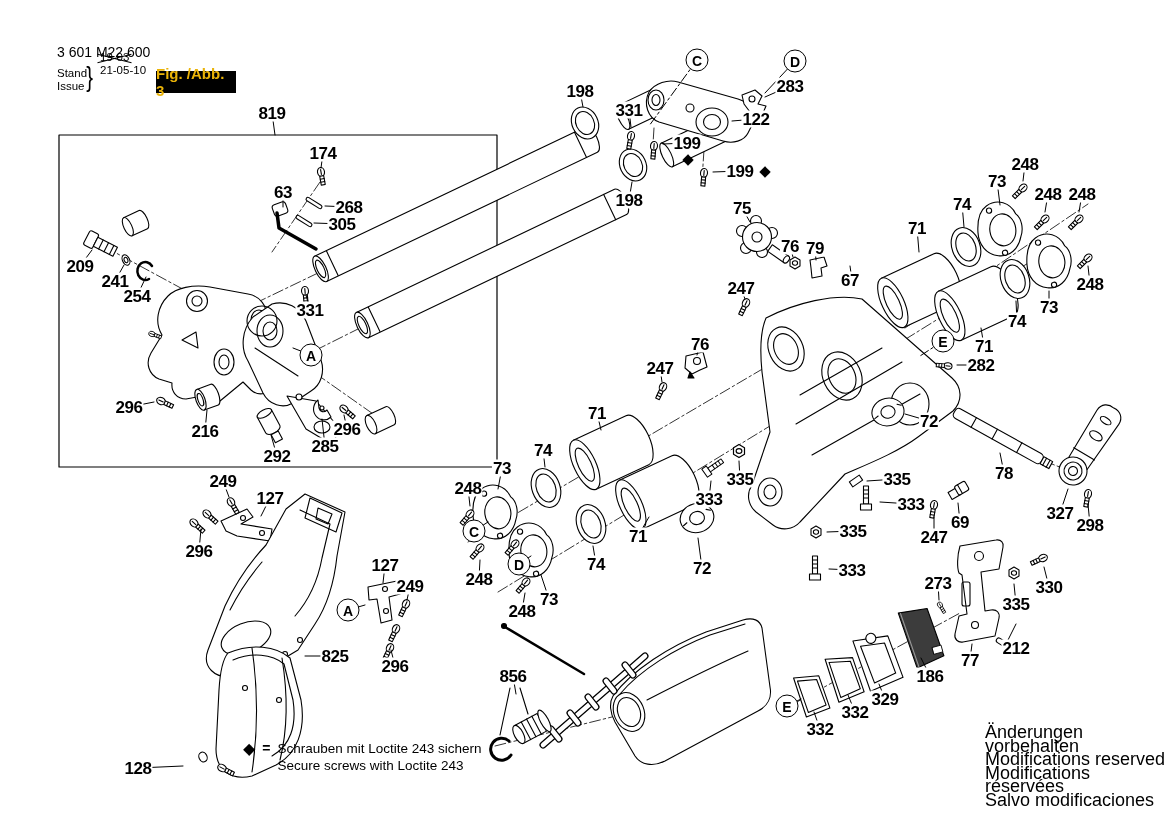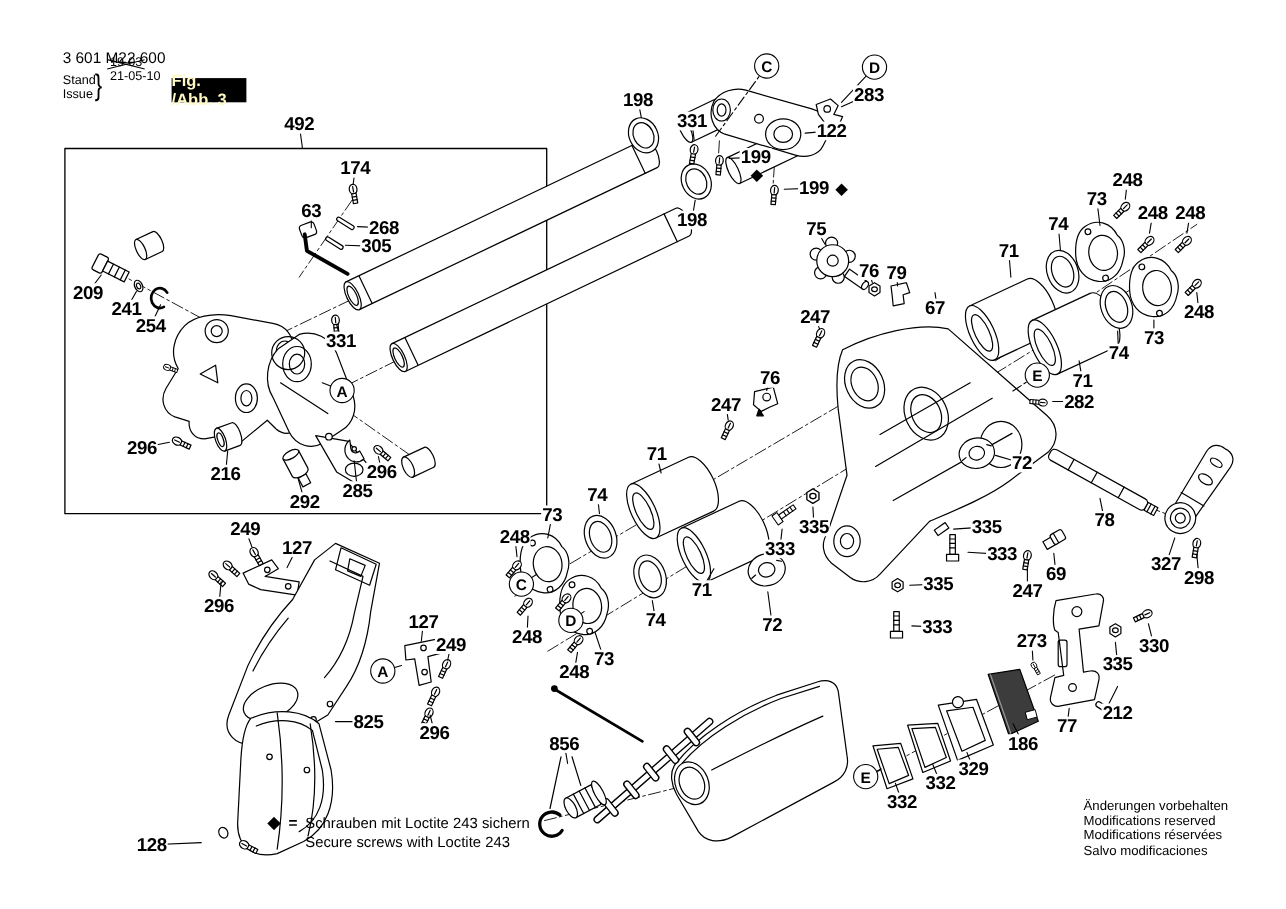--- a/index.html
+++ b/index.html
@@ -13,27 +13,27 @@
               font-weight:bold;font-size:14px;z-index:3;}
   .diamond-marker{position:absolute;transform:translate(-50%,-50%);font-size:15px;z-index:3;}
   .pn{position:absolute;left:57px;top:44px;font-size:14px;z-index:3;}
   .stand-block{position:absolute;left:57px;top:67px;font-size:11.5px;line-height:13px;z-index:3;}
   .brace{position:absolute;left:85px;top:62px;font-size:27px;font-weight:normal;transform:scaleX(.75);z-index:3;}
   .dates-block{position:absolute;left:100px;top:51px;font-size:11.5px;line-height:13px;z-index:3;}
   .crossed{position:relative;display:inline-block;}
   .crossed::before,.crossed::after{content:"";position:absolute;left:-3px;right:-3px;top:50%;height:1.4px;background:#000;}
   .crossed::before{transform:rotate(14deg);}
   .crossed::after{transform:rotate(-14deg);}
-  .fig-box{position:absolute;left:156px;top:71px;width:68px;height:22px;background:#000;color:#fef9c3;
+  .fig-box{position:absolute;left:156px;top:71px;width:80px;height:22px;background:#000;color:#eab308;
            font-weight:bold;font-size:15px;display:flex;align-items:center;justify-content:center;z-index:3;}
   .legend{position:absolute;left:243px;top:740px;z-index:3;display:flex;align-items:flex-start;gap:7px;}
   .legend .d{font-size:16px;line-height:17px;}
   .legend .eq{font-size:14px;font-weight:bold;line-height:17px;}
   .legend .txt{font-size:13.5px;line-height:17px;}
-  .footer-notes{position:absolute;left:985px;top:726px;font-size:12px;line-height:13.5px;z-index:3;}
+  .footer-notes{position:absolute;left:985px;top:726px;font-size:18px;line-height:13.5px;z-index:3;}
 </style>
 </head>
 <body>
 
 <div id="stage">
 
   <svg width="1169" height="826" viewBox="0 0 1169 826" fill="#fff" stroke="#000" stroke-width="1.1" stroke-linecap="round" stroke-linejoin="round">
     <defs>
       <g id="scr">
           <ellipse rx="4.5" ry="3.5"></ellipse>
@@ -504,21 +504,21 @@
       <span>Secure screws with Loctite 243</span>
     </span>
   </div>
 
   <div class="footer-notes">
     <div>Änderungen vorbehalten</div>
     <div>Modifications reserved</div>
     <div>Modifications réservées</div>
     <div>Salvo modificaciones</div>
   </div>
-<div class="part-label" style="left: 272px; top: 113px;">492</div>
+<div class="part-label" style="left: 272px; top: 113px;">819</div>
     <div class="part-label" style="left: 323px; top: 153px;">174</div>
     <div class="part-label" style="left: 283px; top: 192px;">63</div>
     <div class="part-label" style="left: 349px; top: 207px;">268</div>
     <div class="part-label" style="left: 342px; top: 224px;">305</div>
     <div class="part-label" style="left: 80px; top: 266px;">209</div>
     <div class="part-label" style="left: 115px; top: 281px;">241</div>
     <div class="part-label" style="left: 137px; top: 296px;">254</div>
     <div class="part-label" style="left: 310px; top: 310px;">331</div>
     <div class="part-label" style="left: 129px; top: 407px;">296</div>
     <div class="part-label" style="left: 205px; top: 431px;">216</div>

